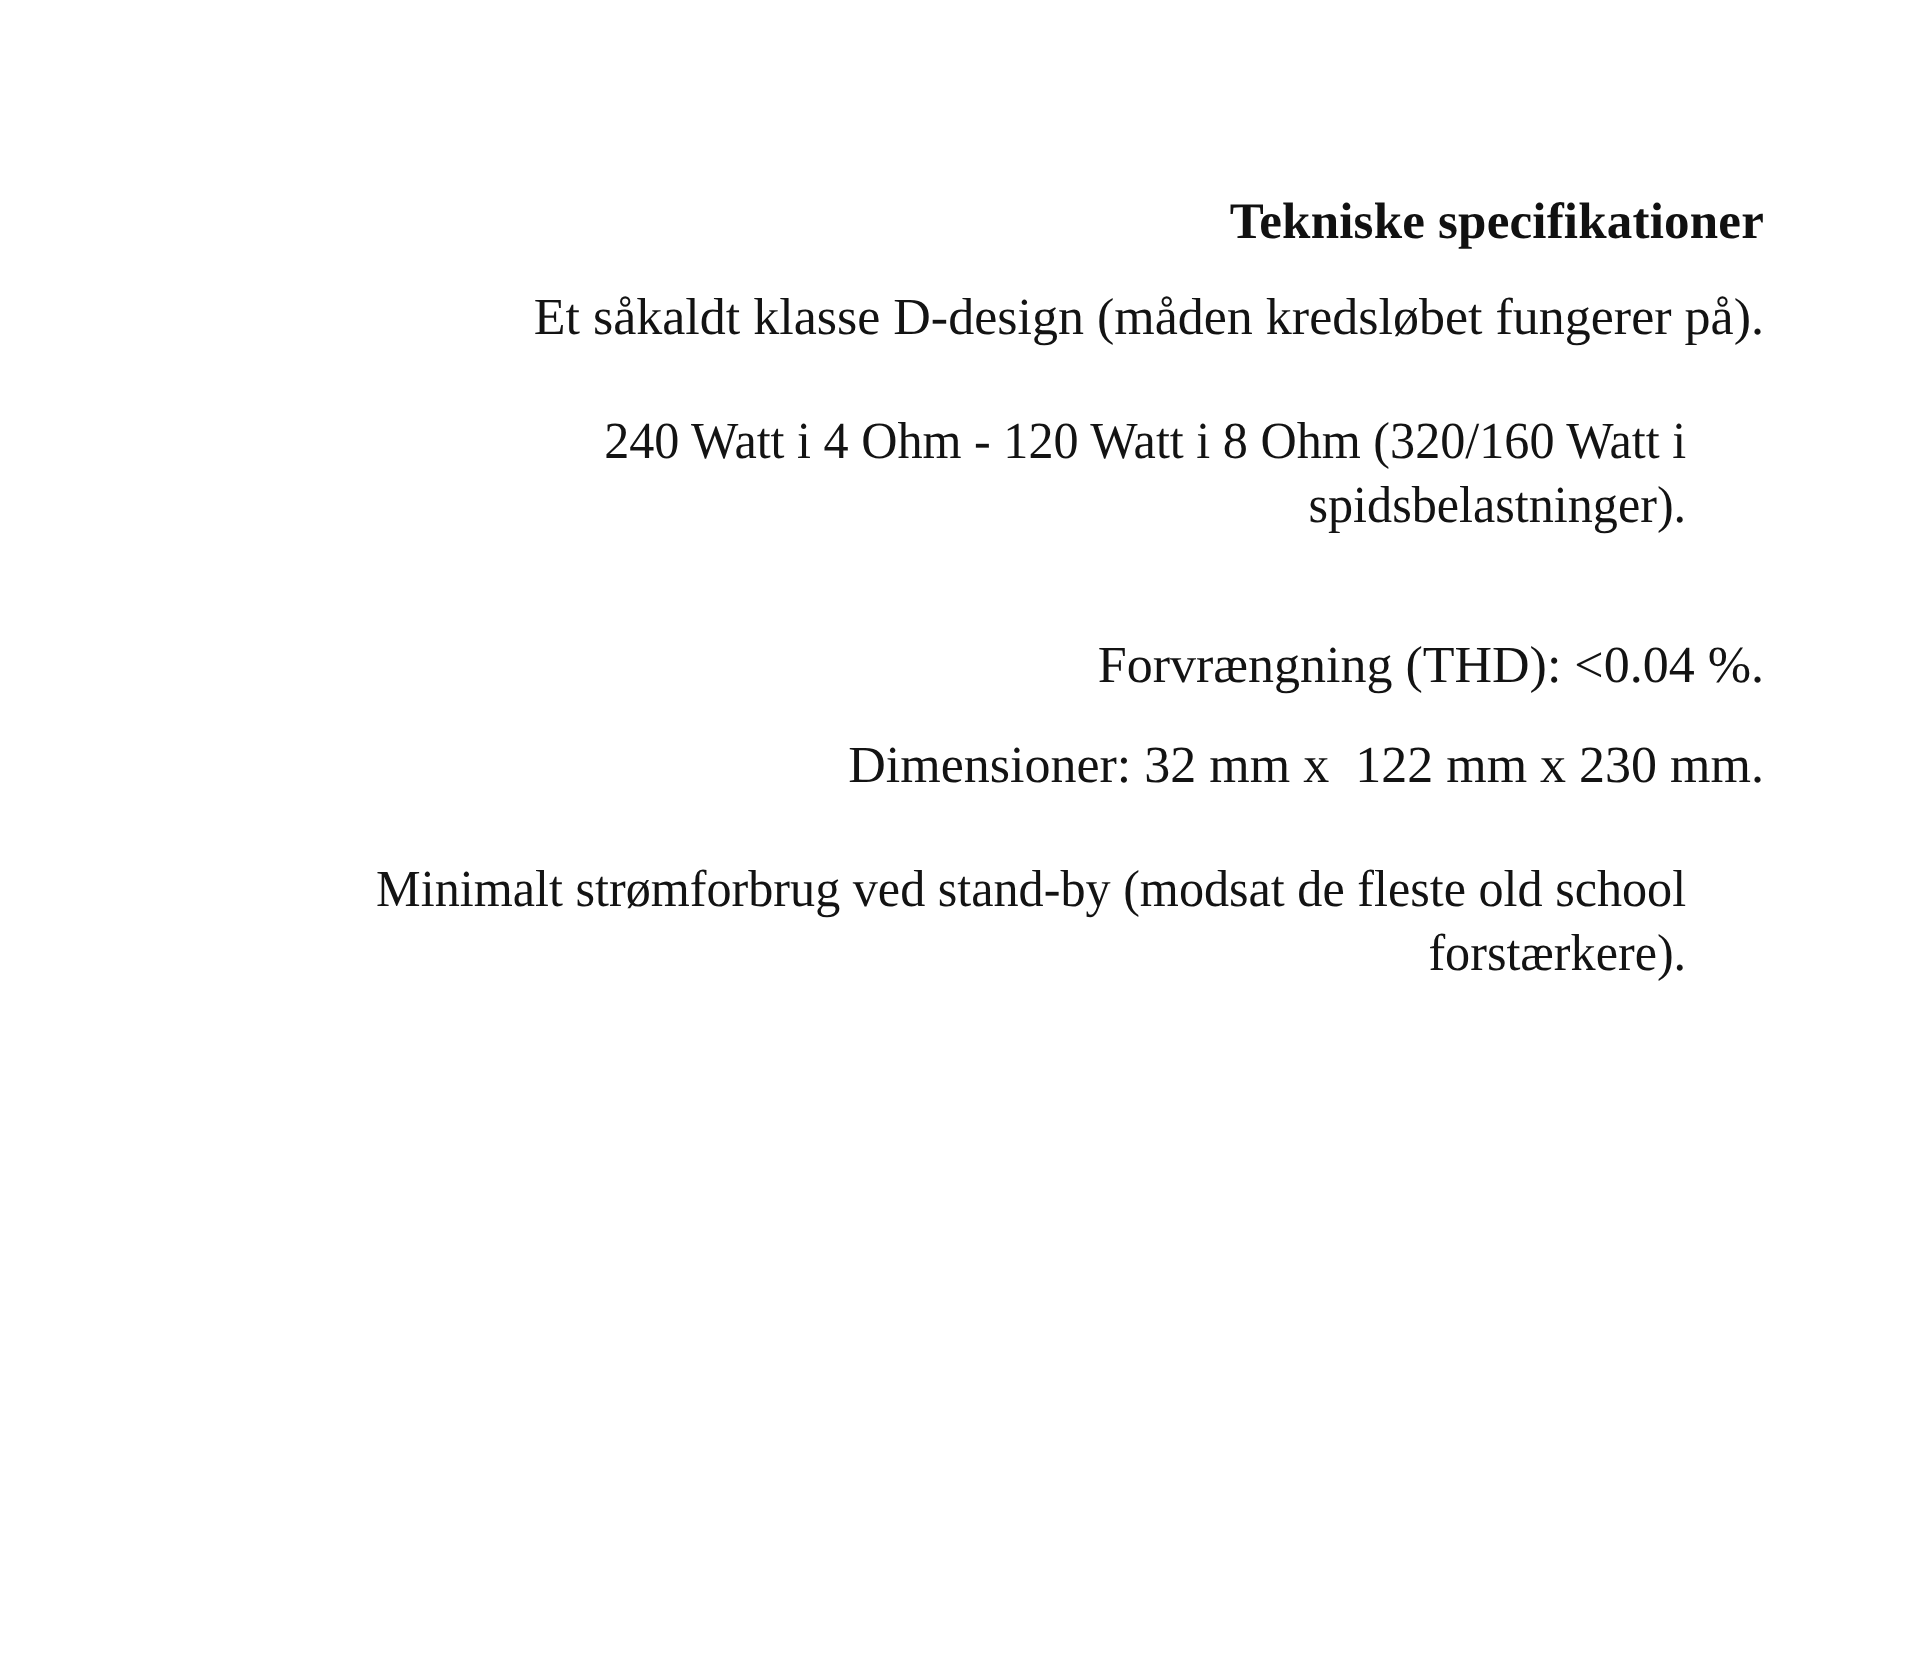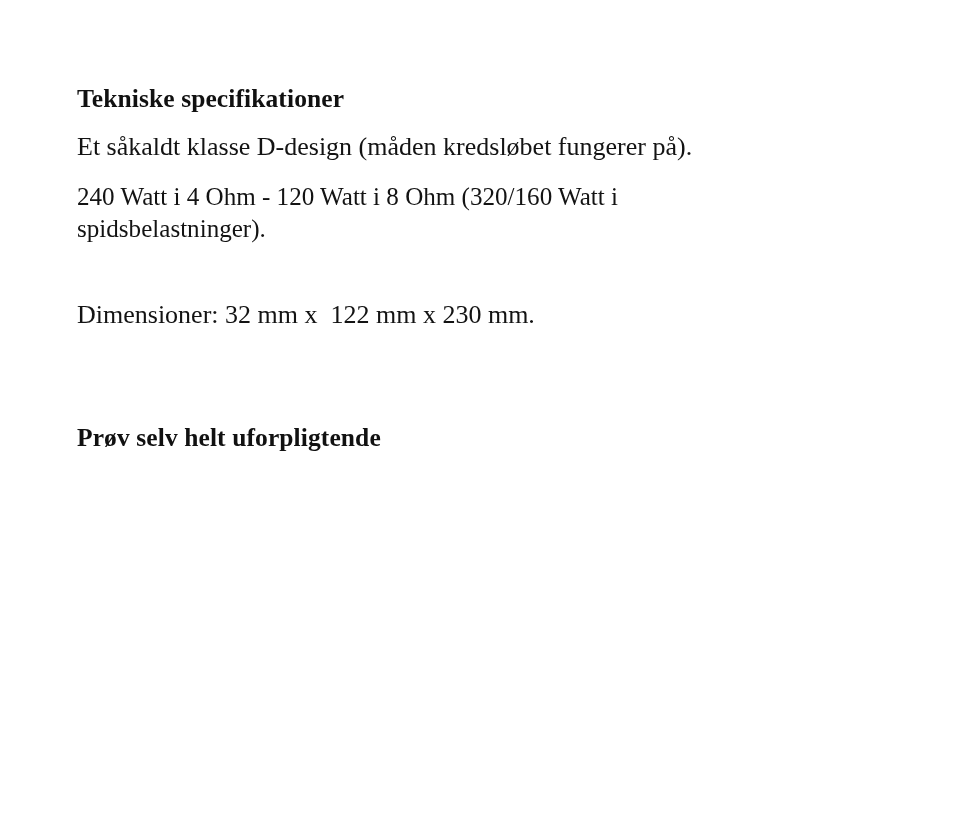--- a/index.html
+++ b/index.html
@@ -43,21 +43,21 @@
     white-space: pre-wrap;
   }
   
   .condensed {
     transform: scaleX(0.965);
     transform-origin: left center;
   }
   .gap-after-heading { height: 17px; }
   .gap-para { height: 18px; }
   .gap-section { height: 74px; }
-  .block { margin: 0; padding: 0; }
+  .block { margin: 12px; padding: 0; text-align: right; }
   .wrap-box { max-width: 820px; }
 </style>
 </head>
 <body>
 
 <div class="page">
 
   <div class="block">
 
     <div class="section-heading">Tekniske specifikationer</div>
@@ -71,34 +71,38 @@
     <div class="block">
       <div class="body-line condensed">240 Watt i 4 Ohm - 120 Watt i 8 Ohm (320/160 Watt i</div>
       <div class="body-line condensed">spidsbelastninger).</div>
     </div>
 
     <div class="gap-para"></div>
 
 
     <div class="gap-para"></div>
 
+    <div class="body-line">Forvrængning (THD): &lt;0.04 %.</div>
 
     <div class="gap-para"></div>
 
     <div class="body-line">Dimensioner: 32 mm x  122 mm x 230 mm.</div>
 
     <div class="gap-para"></div>
 
+    <div class="block">
+      <div class="body-line condensed">Minimalt strømforbrug ved stand-by (modsat de fleste old school</div>
+      <div class="body-line condensed">forstærkere).</div>
+    </div>
 
   </div>
 
   <div class="gap-section"></div>
 
   <div class="block">
 
-    <div class="section-heading">Prøv selv helt uforpligtende</div>
 
     <div class="gap-after-heading"></div>
 
 
   </div>
 
 </div>
 
 </body></html>

